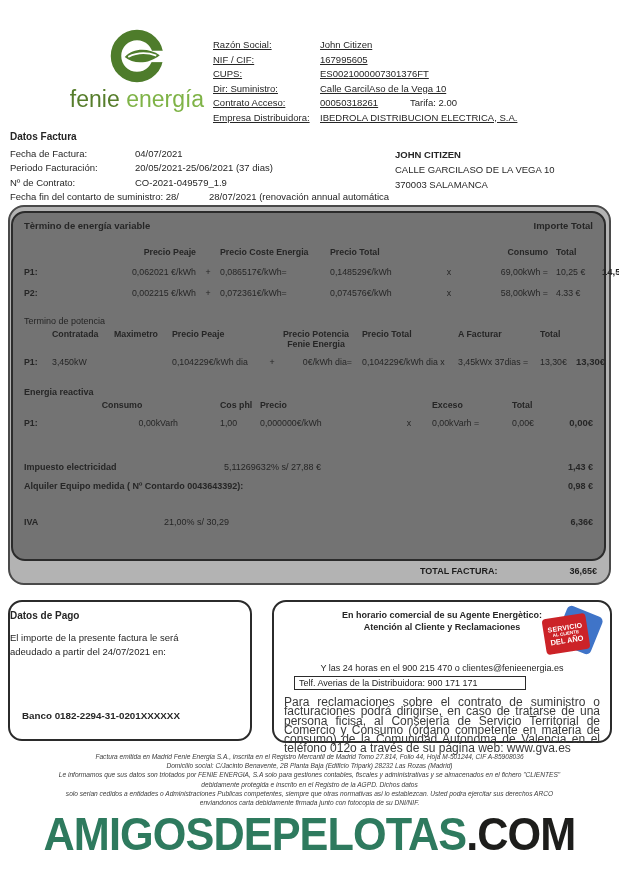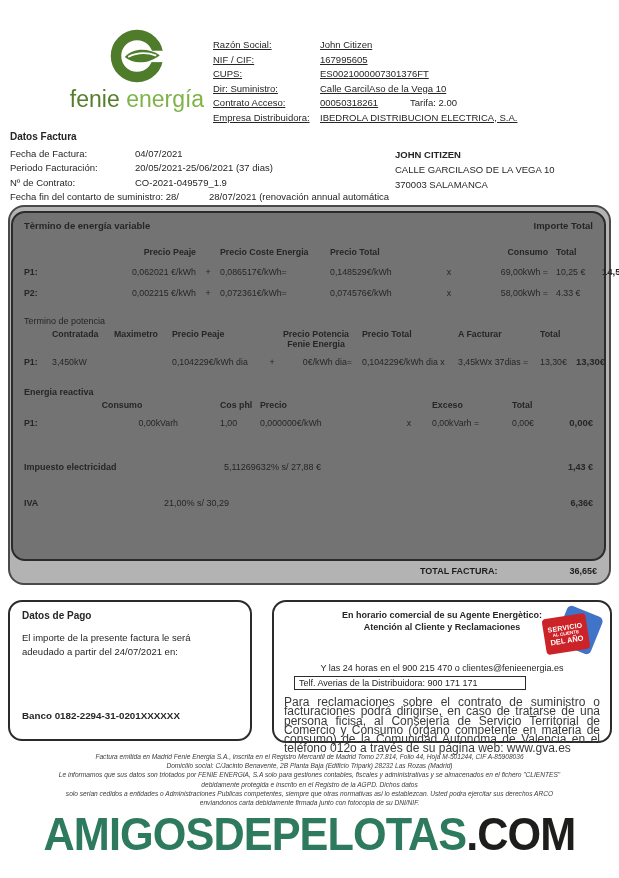--- a/index.html
+++ b/index.html
@@ -67,21 +67,21 @@
   .line-grid .amount { text-align:right; font-weight:bold; }
   .line-grid .lbl { font-weight:bold; }
   .iva-grid { grid-template-columns:140px 1fr auto; margin-top:26px; margin-bottom:4px; }
 
   .total-row { display:flex; justify-content:flex-end; align-items:center; height:22px; padding:0 12px 2px 0; font-size:9px; font-weight:bold; color:#1c1c1c; }
   .total-row .tl { margin-right:72px; }
 
   
   .pago-box {
     position:absolute; top:600px; left:8px; width:244px; height:141px;
-    border:2px solid #2b2b2b; border-radius:14px; padding:8px 12px; font-size:9.5px;
+    border:2px solid #2b2b2b; border-radius:14px; padding:8px 0; font-size:9.5px;
   }
   .pago-title { font-weight:bold; font-size:10px; margin-bottom:10px; }
   .pago-text { line-height:13.5px; width:200px; }
   .pago-bank { font-weight:bold; position:absolute; left:12px; top:108px; font-size:9.8px; }
 
   .atencion-box {
     position:absolute; top:600px; left:272px; width:340px; height:143px;
     border:2px solid #2b2b2b; border-radius:14px; padding:7px 10px; font-size:9px;
   }
   .at-titles { text-align:center; font-weight:bold; line-height:12px; }
@@ -277,20 +277,24 @@
         <span class="la">0,00€</span>
         <span class="importe">0,00€</span>
       </div>
 
       <div class="line-grid">
         <span class="lbl">Impuesto electricidad</span>
         <span>5,11269632% s/ 27,88 €</span>
         <span class="amount">1,43 €</span>
       </div>
 
+      <div class="line-grid" style="grid-template-columns:1fr auto">
+        <span class="lbl">Alquiler Equipo medida ( Nº Contardo 0043643392):</span>
+        <span class="amount">0,98 €</span>
+      </div>
 
       <div class="line-grid iva-grid">
         <span class="lbl">IVA</span>
         <span>21,00% s/ 30,29</span>
         <span class="amount">6,36€</span>
       </div>
 
     </div>
 
     <div class="total-row">

